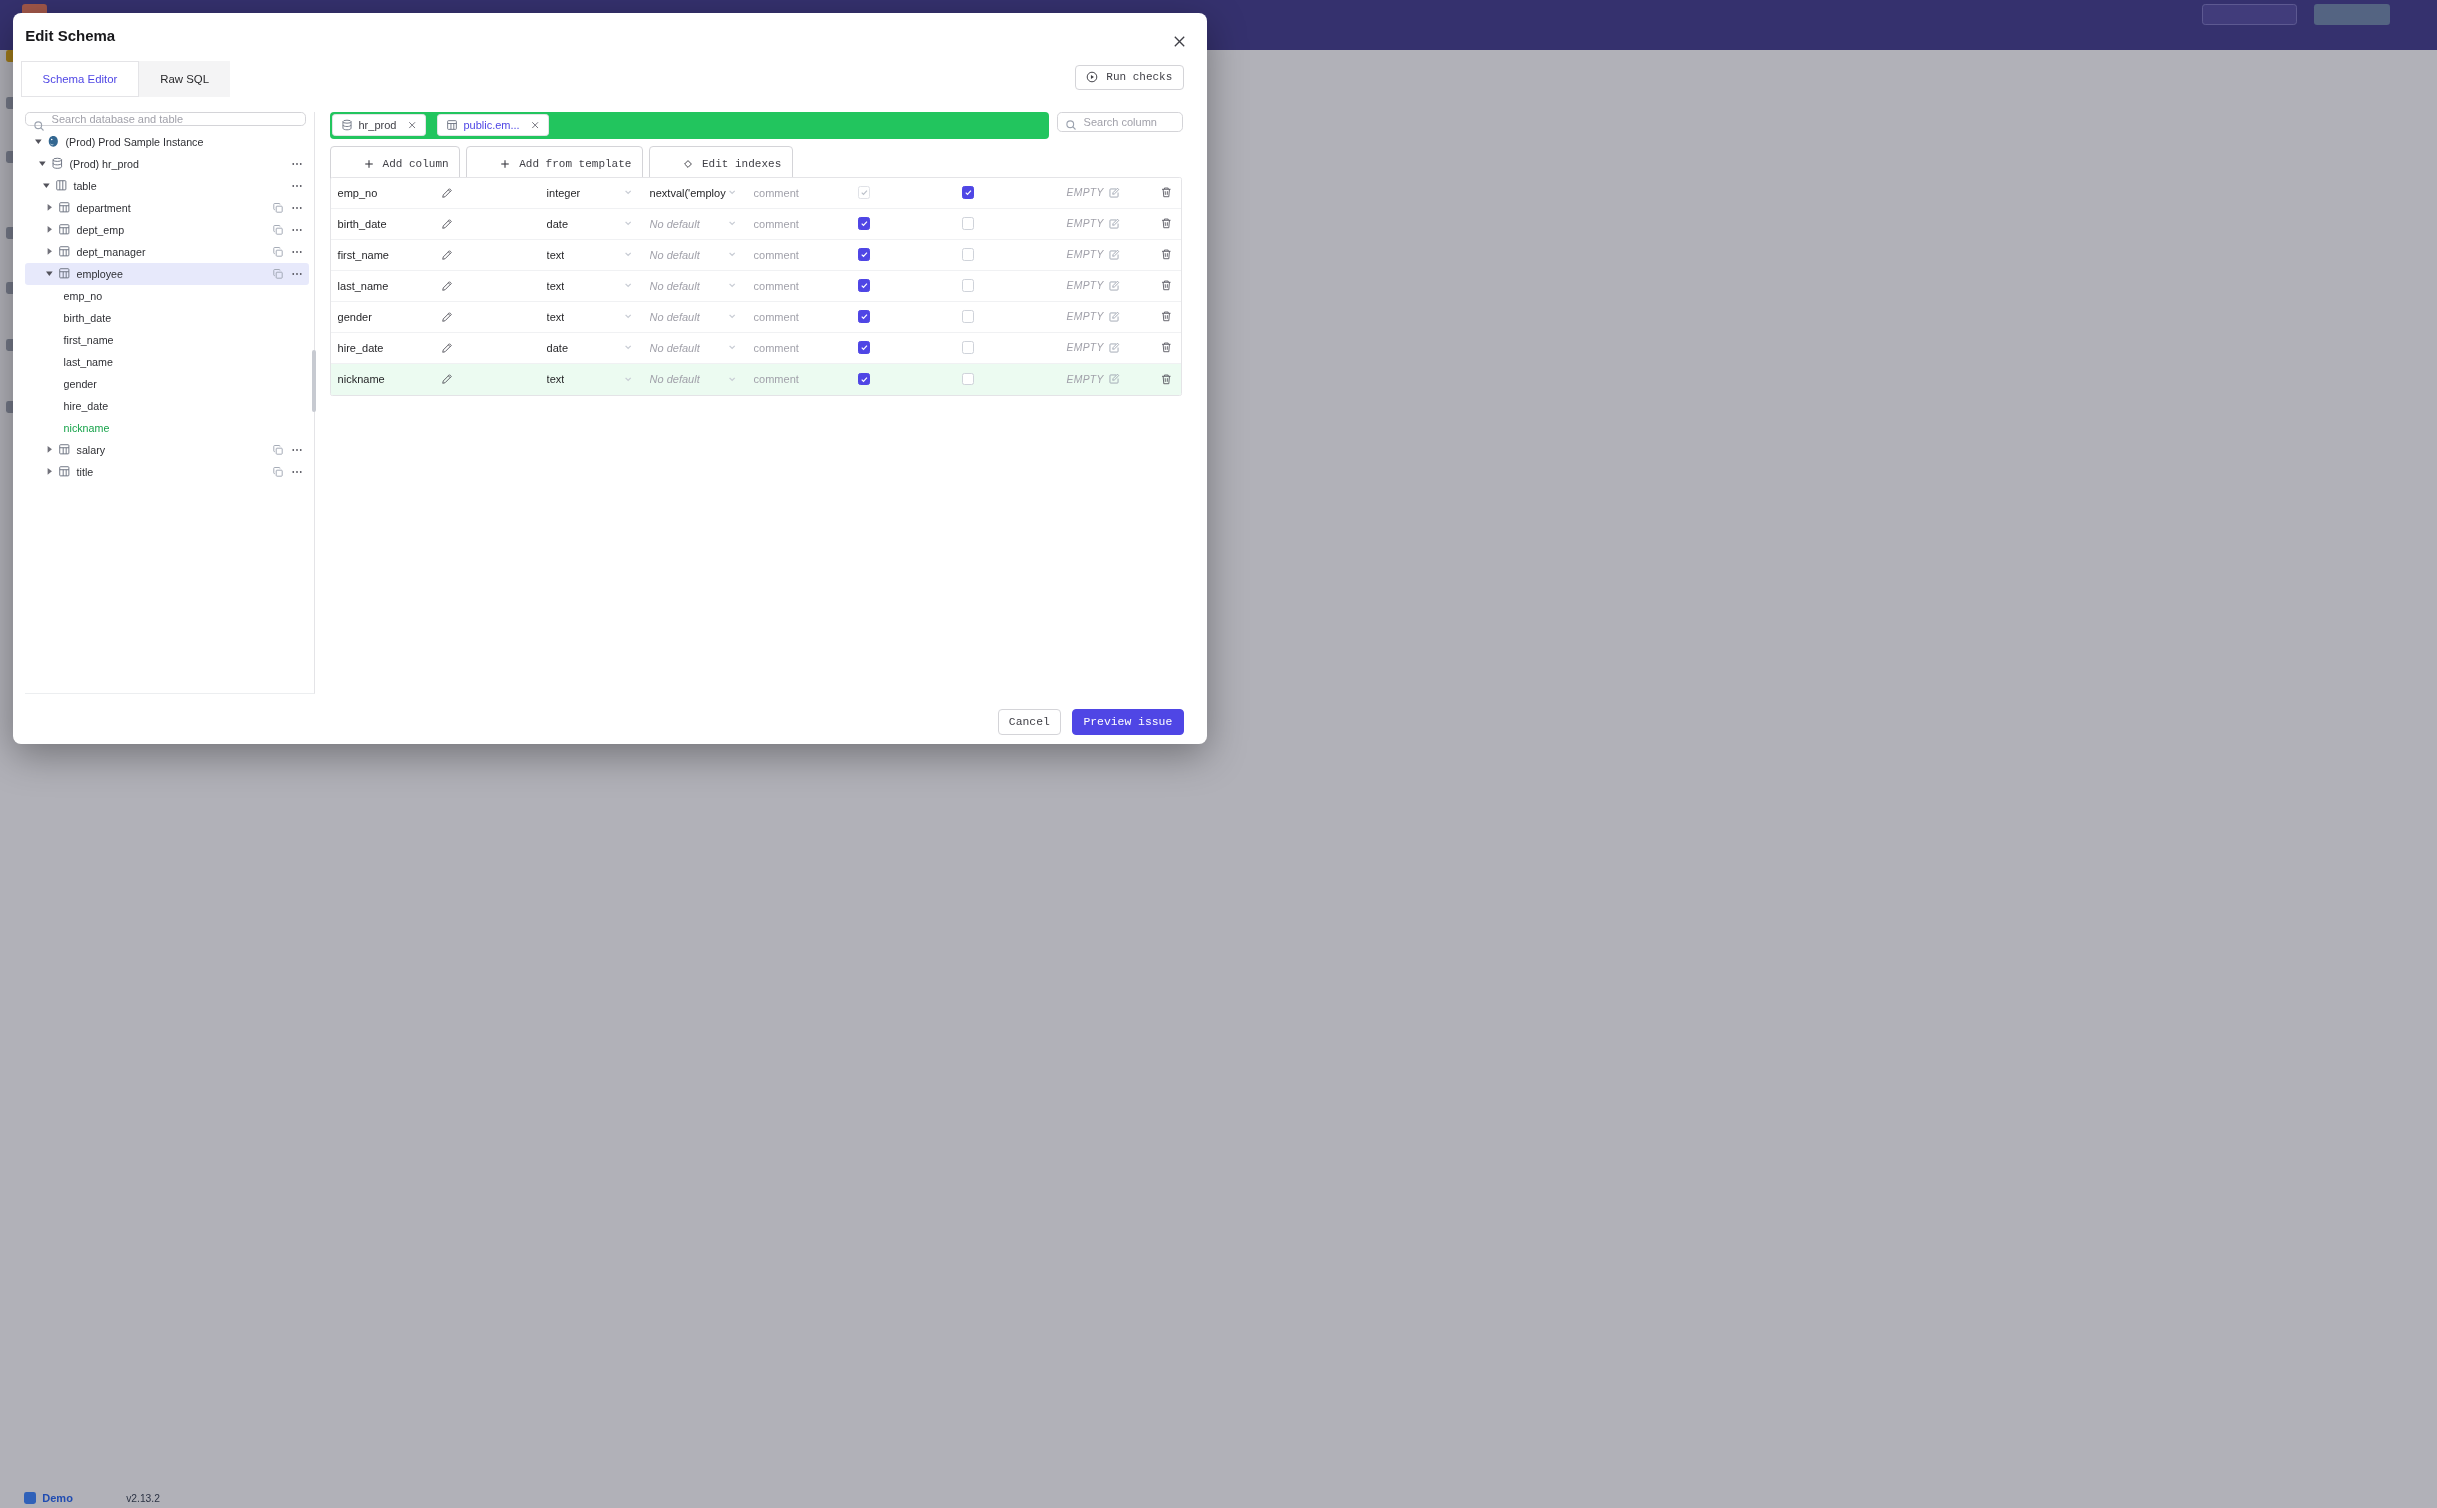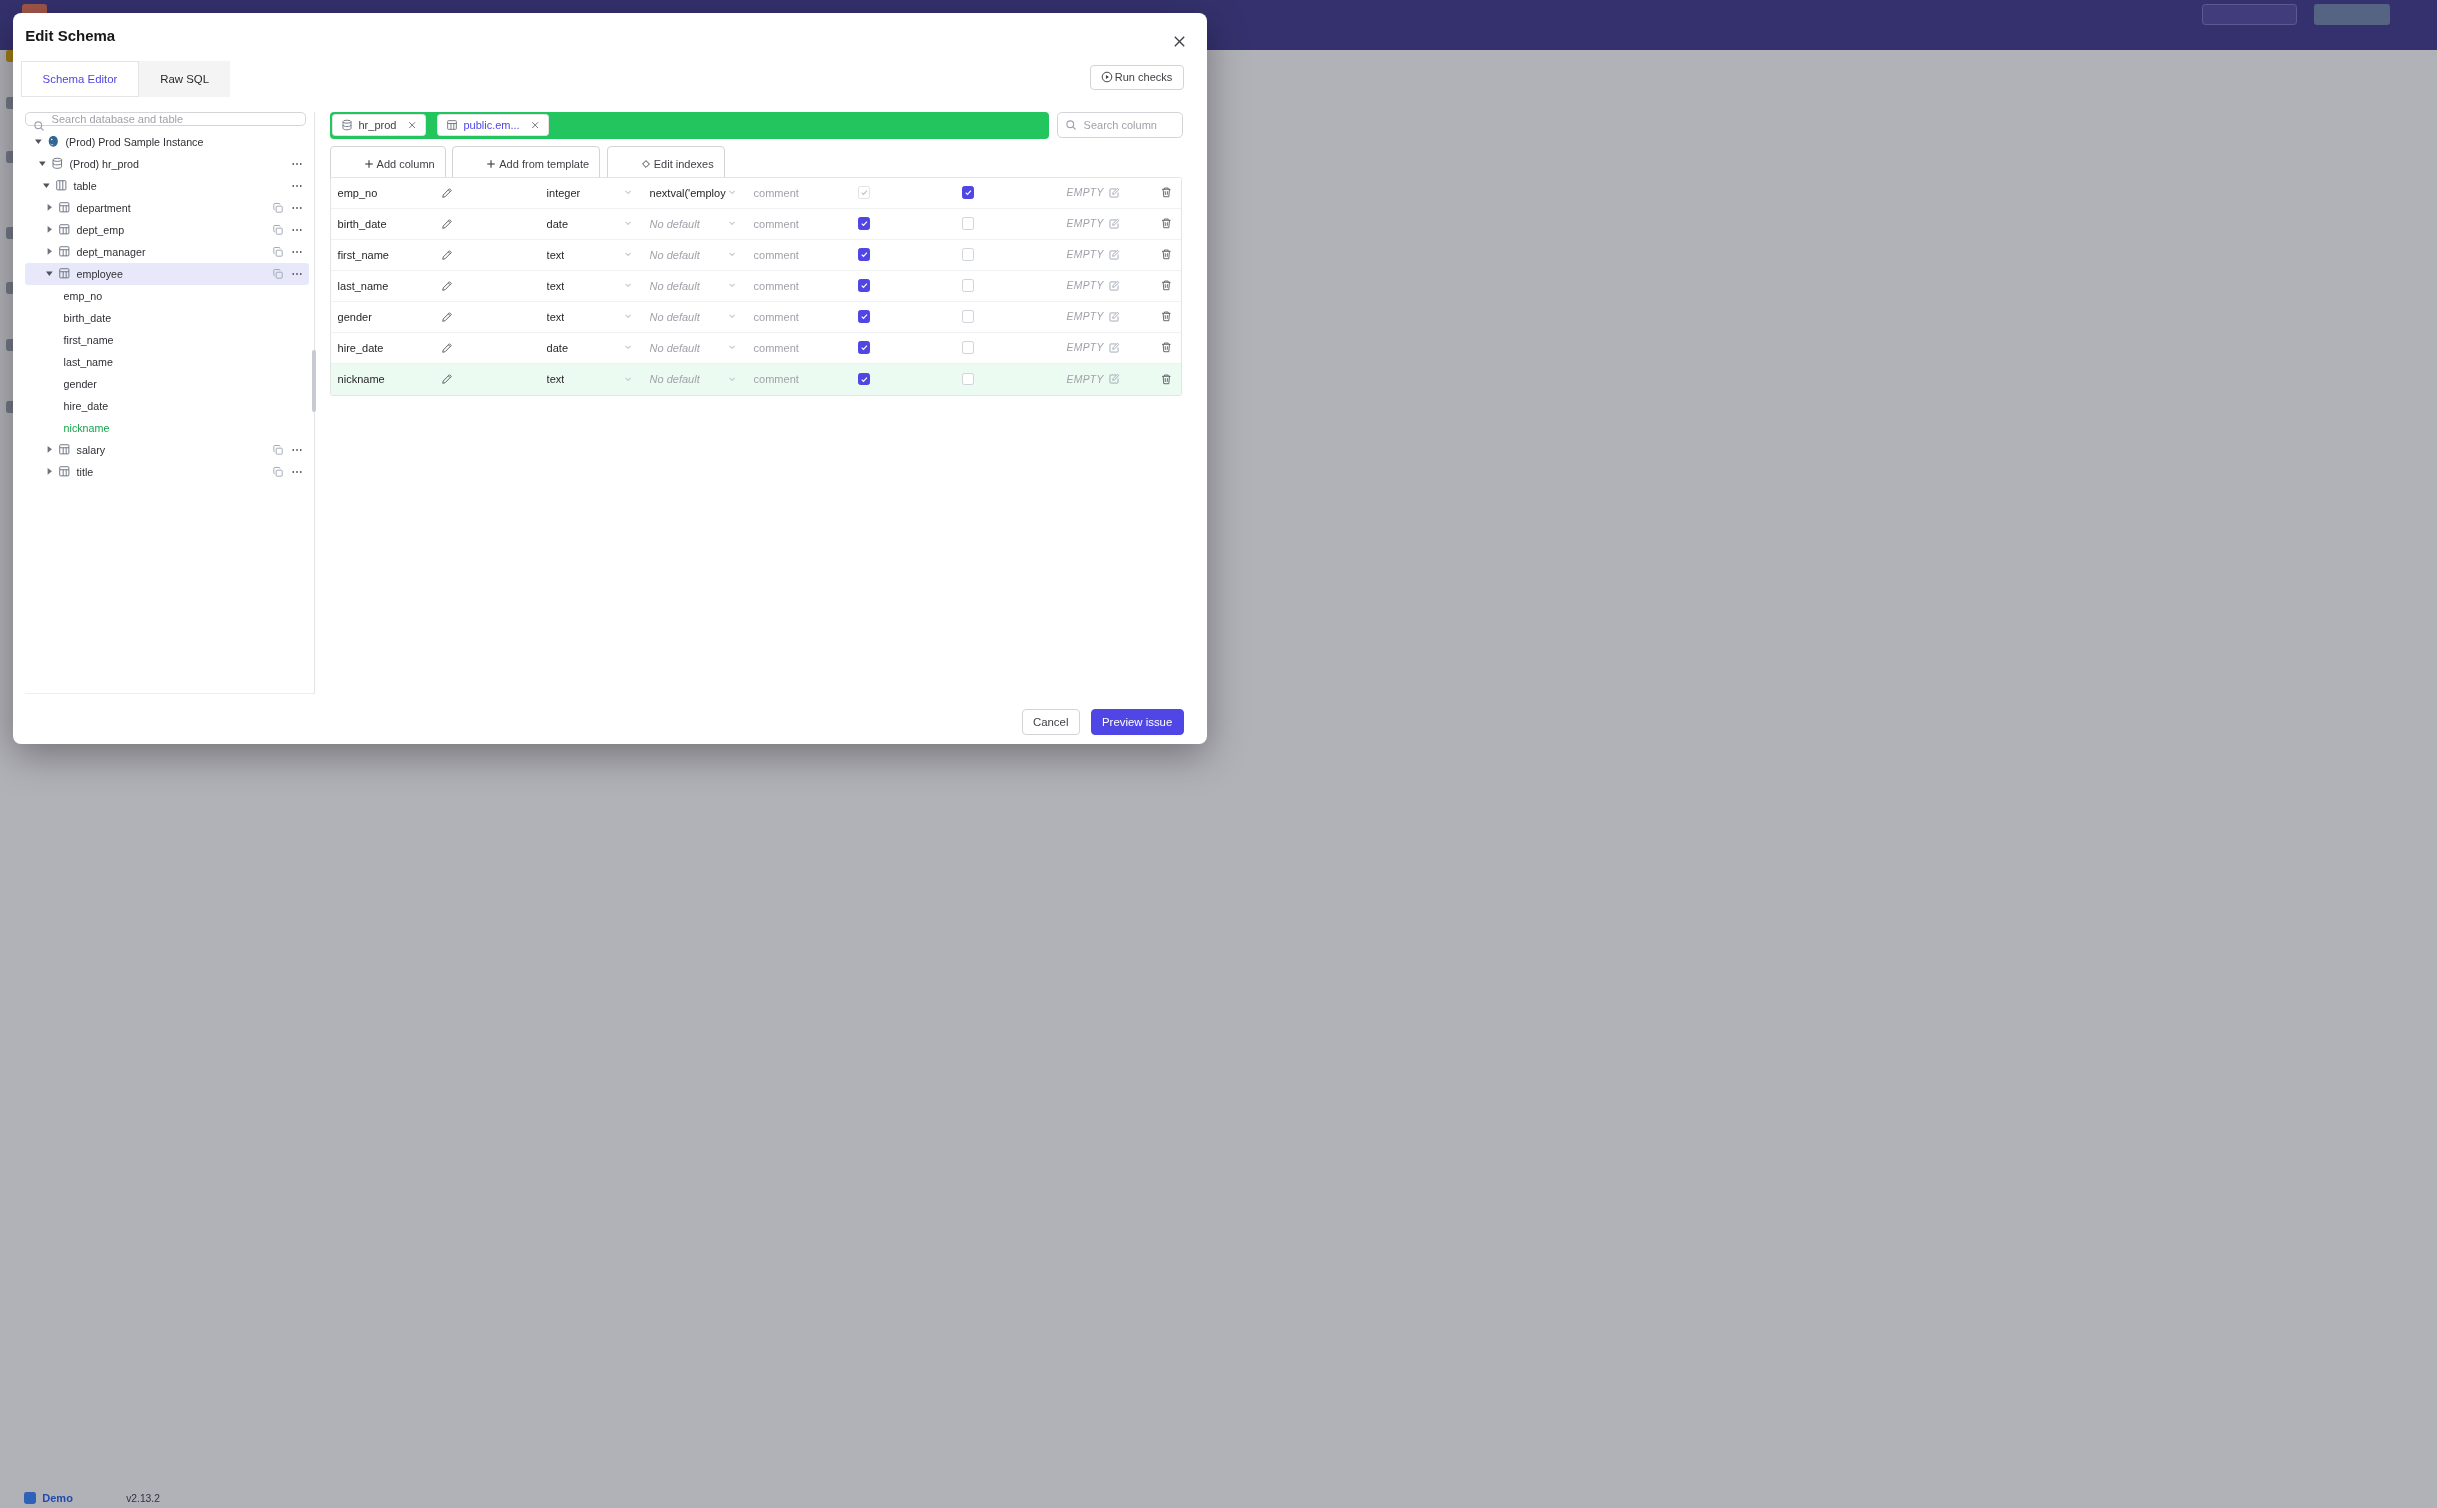--- a/index.html
+++ b/index.html
@@ -24,21 +24,21 @@
 
   
   .modal{position:absolute;left:12.6px;top:12.6px;width:1194px;height:731px;background:#fff;border-radius:8px;box-shadow:0 11px 38px rgba(0,0,0,0.35);}
   .modal-title{position:absolute;left:12.6px;top:14px;font-size:15px;font-weight:700;color:#18181b;}
   .close-btn{position:absolute;right:20px;top:21px;width:15px;height:15px;cursor:pointer;}
 
   .tabs{position:absolute;left:8px;top:48px;display:flex;}
   .tab{height:36px;display:flex;align-items:center;justify-content:center;padding:0 21px;font-size:11.4px;color:#27272a;background:#f4f4f5;cursor:pointer;}
   .tab.active{background:#fff;border:0.8px solid #e4e4e7;color:#4f46e5;}
 
-  .btn{display:inline-flex;align-items:center;gap:2px;background:#fff;border:0.8px solid #d4d4d8;border-radius:4px;font-size:11px;color:#3f3f46;padding:0 10.3px;cursor:pointer;white-space:nowrap;}
+  .btn{display:inline-flex;align-items:center;gap:8px;background:#fff;border:0.8px solid #d4d4d8;border-radius:4px;font-size:11px;color:#3f3f46;padding:0 10.3px;cursor:pointer;white-space:nowrap;font-family:Liberation Mono, monospace;}
   .btn .icon{width:12px;height:12px;}
   .run-checks{position:absolute;right:23px;top:52px;height:25px;}
 
   
   .left-panel{position:absolute;left:12px;top:99px;width:290px;bottom:50px;border-right:0.8px solid #e4e4e7;border-bottom:0.8px solid #eceef0;overflow:hidden;}
   .search-box{position:relative;width:281px;height:14px;}
   .search-box .icon.mag{position:absolute;left:8px;top:8px;width:12px;height:12px;}
   .sinput{width:100%;height:100%;border:0.8px solid #d4d4d8;border-radius:4.7px;padding:0 8px 0 26px;font-size:11px;color:#3f3f46;outline:none;background:#fff;font-family:inherit;}
   .sinput::placeholder{color:#a1a1aa;}
   .tree{margin-top:5px;font-size:10.7px;}
@@ -52,21 +52,21 @@
   .tree-actions .icon{width:12px;height:12px;cursor:pointer;}
   .lvl0{padding-left:9.5px;}.lvl1{padding-left:13.4px;}.lvl2{padding-left:17.4px;}.lvl3{padding-left:20.5px;}.lvl4{padding-left:39px;}
   .scroll-thumb{position:absolute;left:299px;top:337px;width:4px;height:62px;background:#c7cad1;border-radius:2.4px;}
 
   
   .chip-bar{position:absolute;left:317px;top:99px;width:719px;height:27px;background:#22c55e;border-radius:4px;padding:2.4px;display:flex;gap:11px;}
   .chip{display:flex;align-items:center;gap:5.5px;padding:0 8px;background:#fff;border:0.8px solid #e4e4e7;border-radius:3.2px;font-size:11px;color:#3f3f46;cursor:pointer;}
   .chip .tree-icon{margin:0;width:12px;height:12px;}
   .chip.active{color:#4f46e5;}
   .chip .close-x{width:10.3px;height:10.3px;margin-left:4.7px;}
-  .search-col{position:absolute;right:24px;top:99px;width:126px;height:26px;}
+  .search-col{position:absolute;right:24px;top:99px;width:126px;height:20px;}
 
   .toolbar{position:absolute;left:317px;top:133px;display:flex;gap:6.3px;}
   .toolbar .btn{height:36px;padding-left:32px;}
 
   .sheet{position:absolute;left:317px;top:164px;width:852px;border:0.8px solid #e4e4e7;border-radius:2.4px;overflow:hidden;}
   .grid{display:grid;grid-template-columns:103px 106px 103px 104px 104px 104px 105px 96px 27px;align-items:center;}
   .thead{height:26px;background:#fafafa;border-bottom:0.8px solid #e4e4e7;font-size:11px;color:#3f3f46;}
   .hcell{padding-left:7px;height:100%;display:flex;align-items:center;}
   .hcell + .hcell{border-left:0.8px solid #ececef;}
   .trow{height:31px;font-size:11px;color:#27272a;border-bottom:0.8px solid #f0f1f3;background:#fff;}

